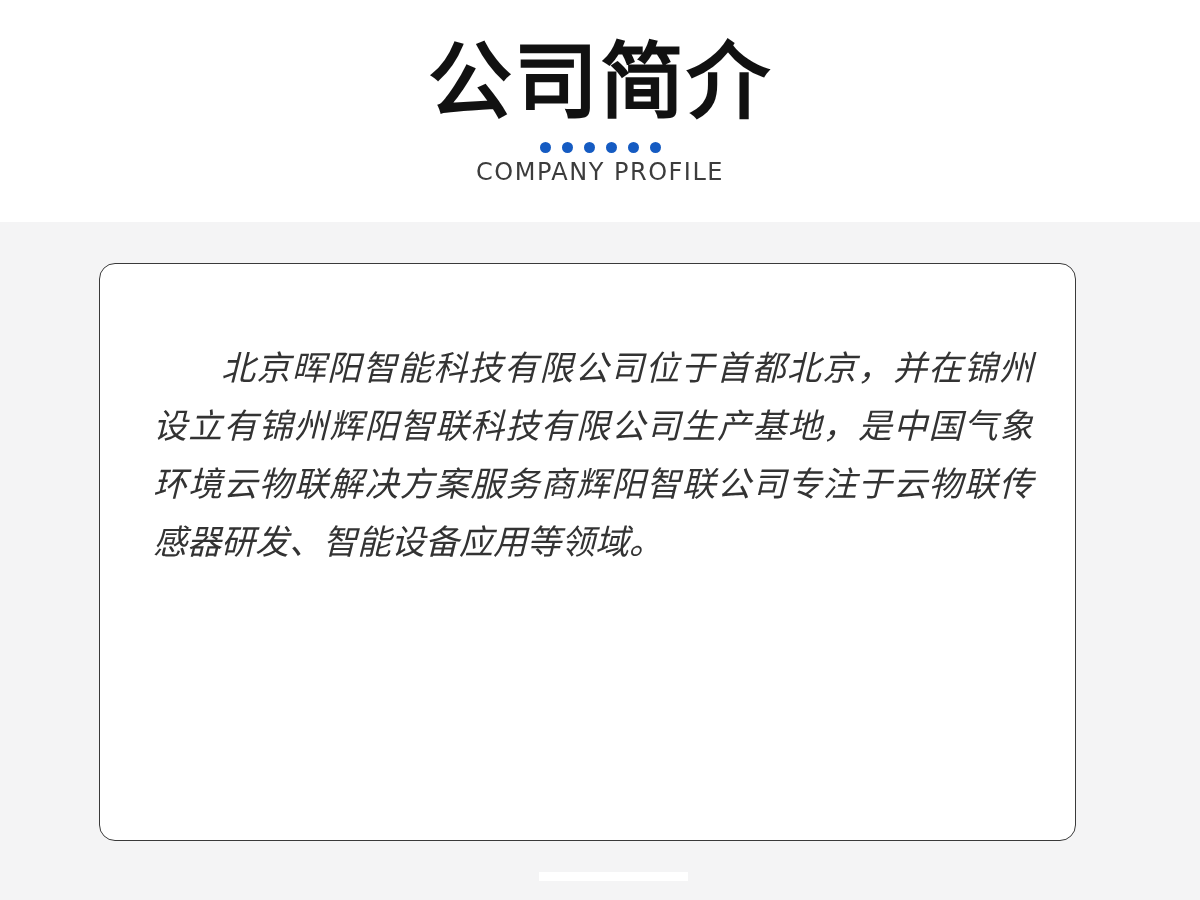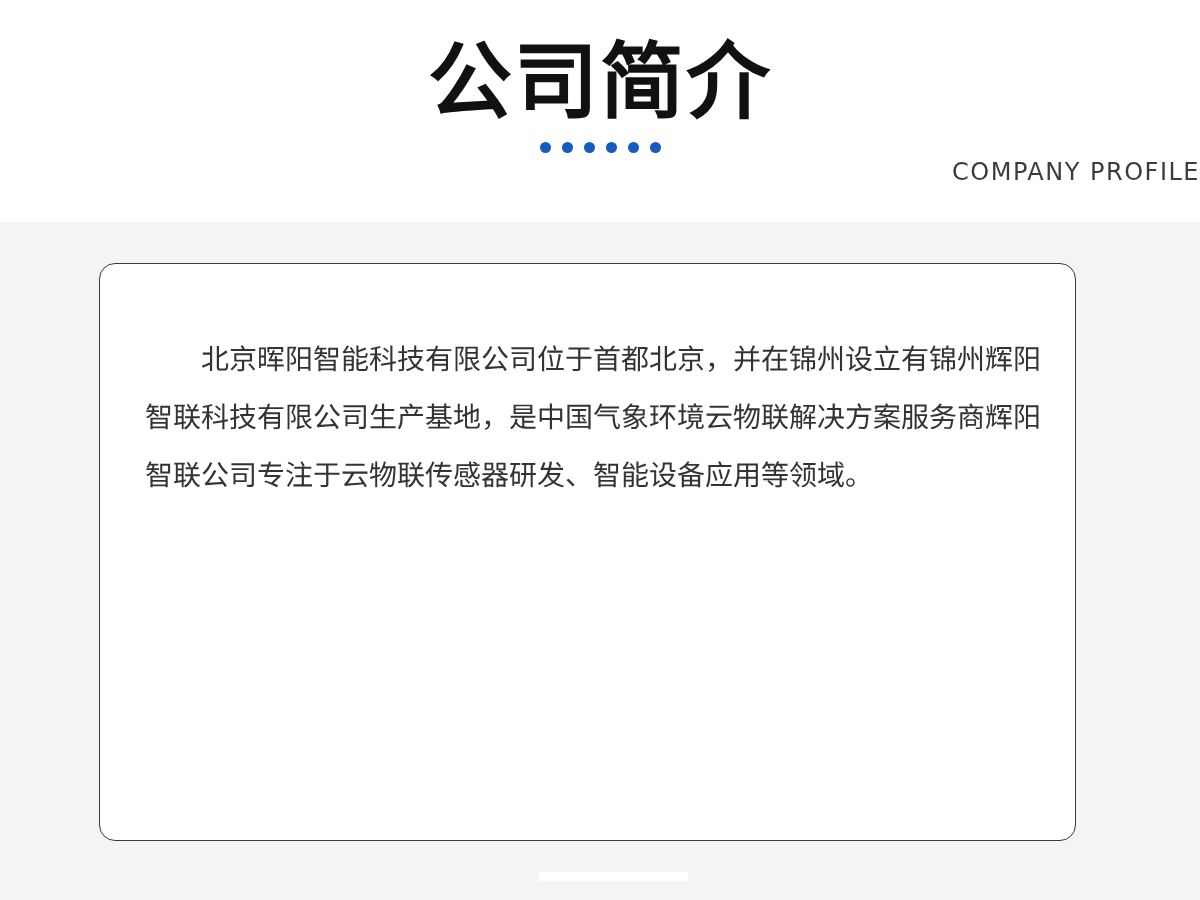--- a/index.html
+++ b/index.html
@@ -59,21 +59,20 @@
     border-radius: 50%;
     background: var(--accent-blue);
   }
   .hero-subtitle {
     margin-top: 7px;
     font-size: 24px;
     line-height: 1;
     font-weight: 400;
     letter-spacing: 1.5px;
     color: var(--subtitle-color);
-    text-align: right;
   }
 
   
   .gray-section {
     position: absolute;
     top: 222px; left: 0;
     width: 1200px;
     height: 678px;
     background: var(--section-bg);
   }
@@ -83,26 +82,27 @@
     top: 41px;
     width: 977px;
     height: 578px;
     background: var(--card-bg);
     border: 1.5px solid var(--card-border);
     border-radius: 16px;
     padding: 67px 34px 0 45px;
     overflow: hidden;
   }
   .profile-card p {
-    margin: 0;
+    margin: 8px;
     text-indent: 2em;
-    font-size: 28px;
+    font-size: 34px;
     line-height: 58px;
     color: var(--body-text-color);
     text-align: justify;
+    font-style: italic;
   }
   .bottom-divider {
     position: absolute;
     left: 539px;
     top: 650px;
     width: 149px;
     height: 9px;
     background: var(--divider-color);
   }
 </style>

